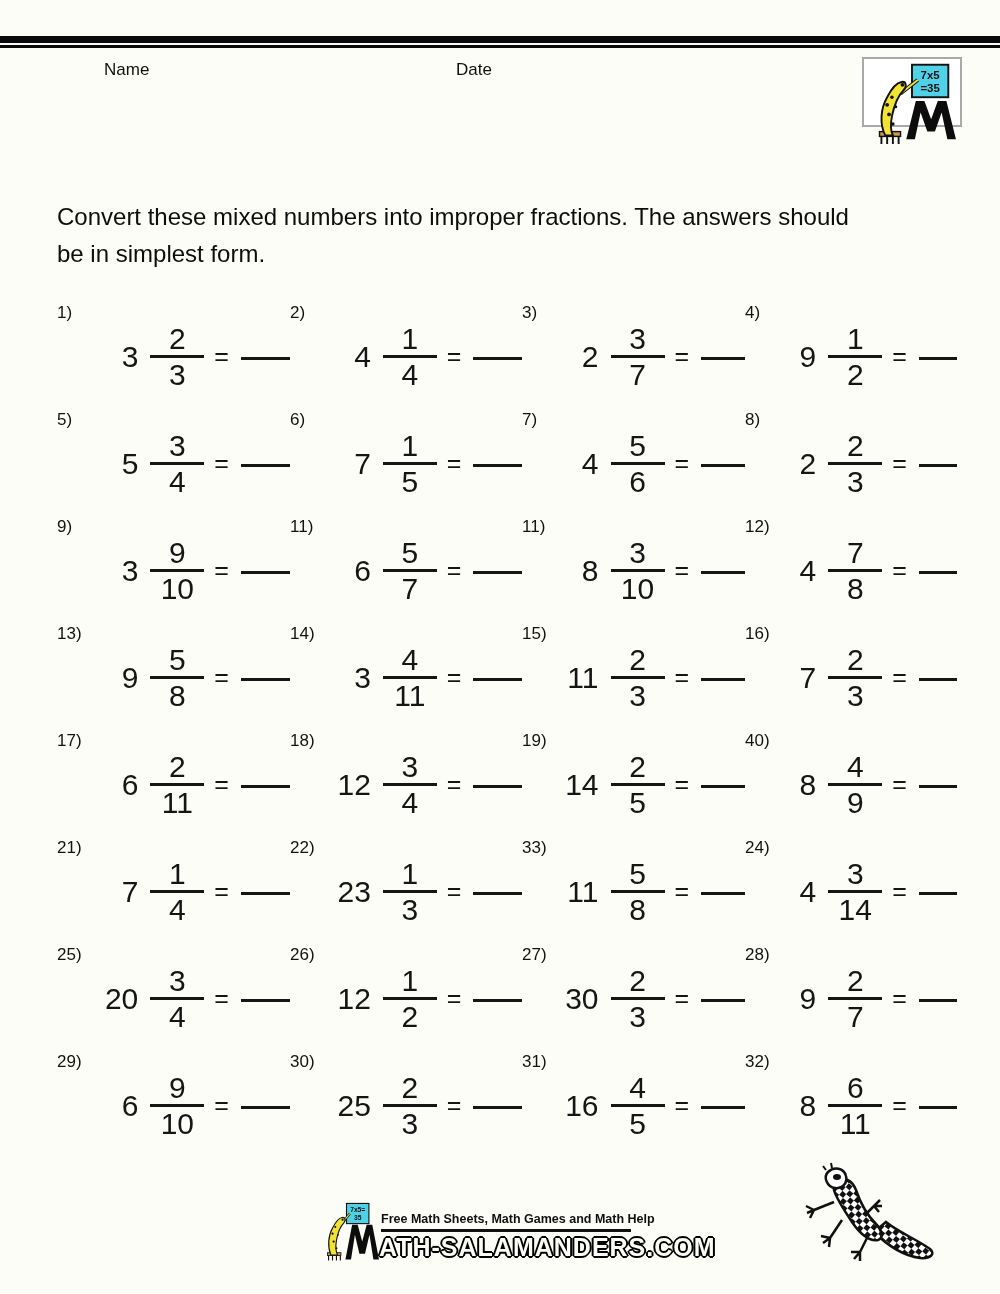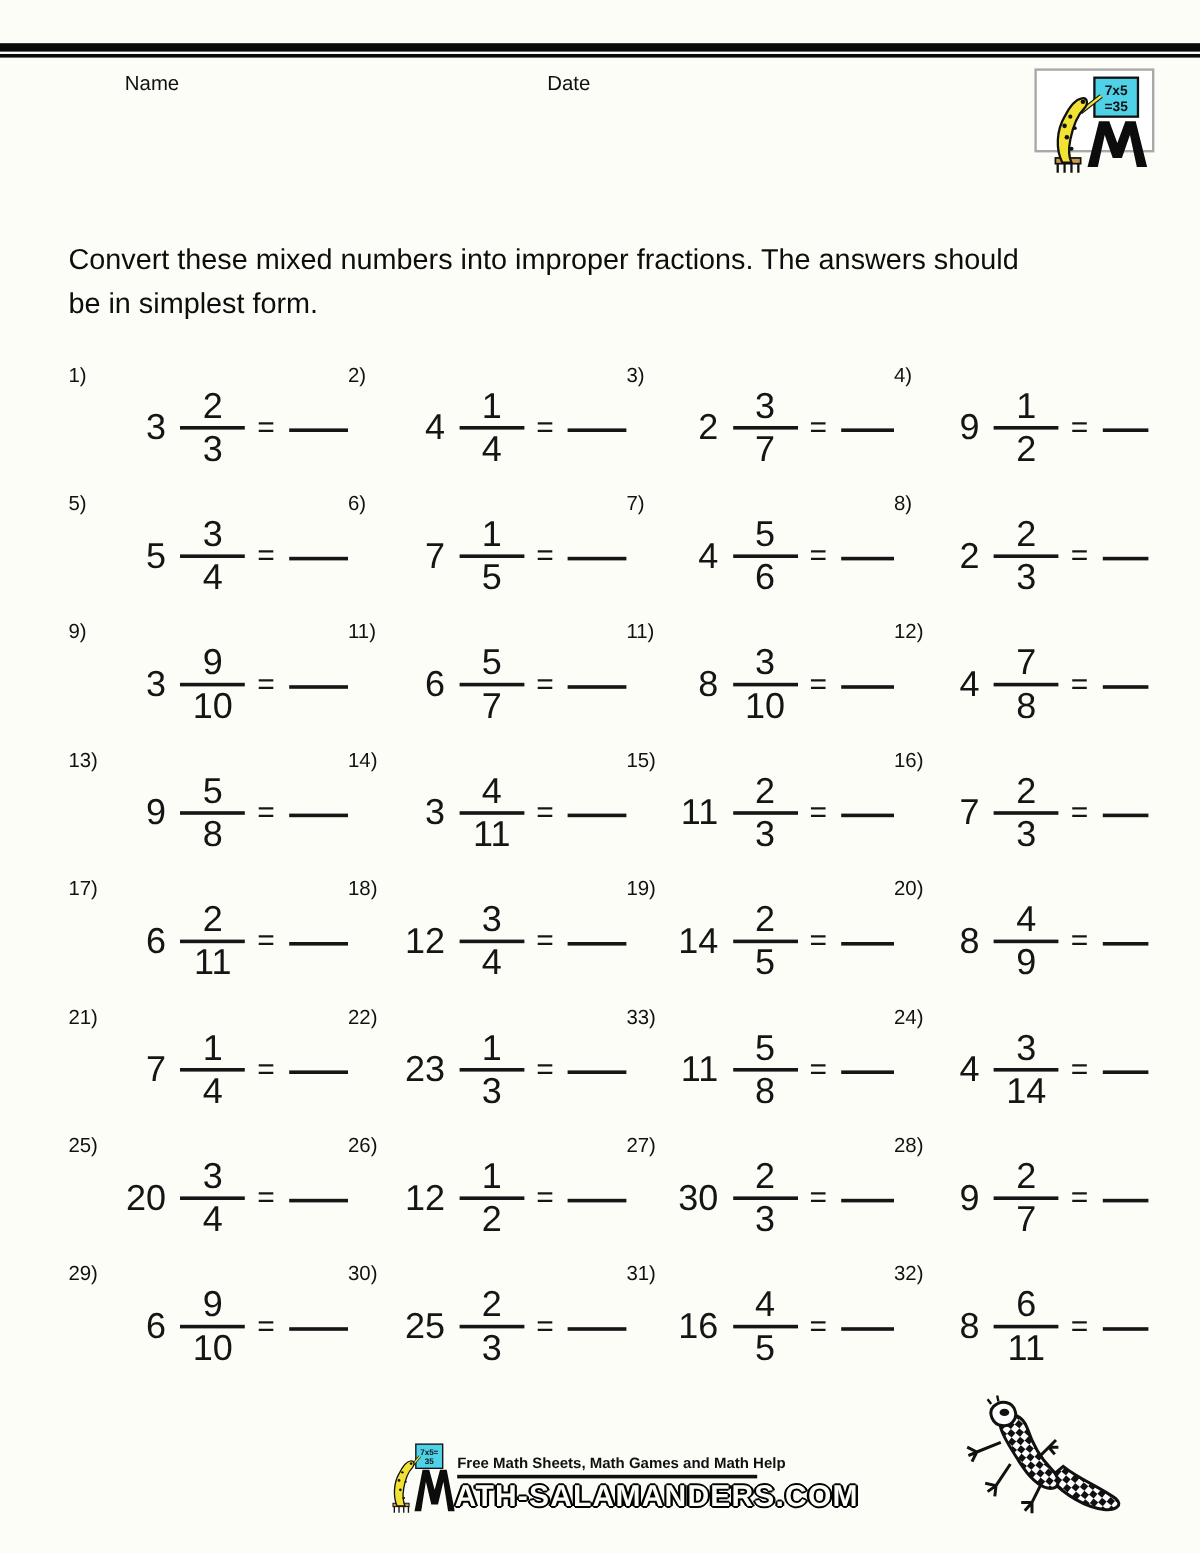--- a/index.html
+++ b/index.html
@@ -390,21 +390,21 @@
         <span class="num">2</span>
         <span class="fbar"></span>
         <span class="den">5</span>
       </span>
       <span class="eq">=</span>
       <span class="blank"></span>
     </div>
   </div>
 
   <div class="problem">
-    <div class="plabel">20)</div>
+    <div class="plabel">40)</div>
     <div class="pbody">
       <span class="whole">8</span>
       <span class="frac">
         <span class="num">4</span>
         <span class="fbar"></span>
         <span class="den">9</span>
       </span>
       <span class="eq">=</span>
       <span class="blank"></span>
     </div>

